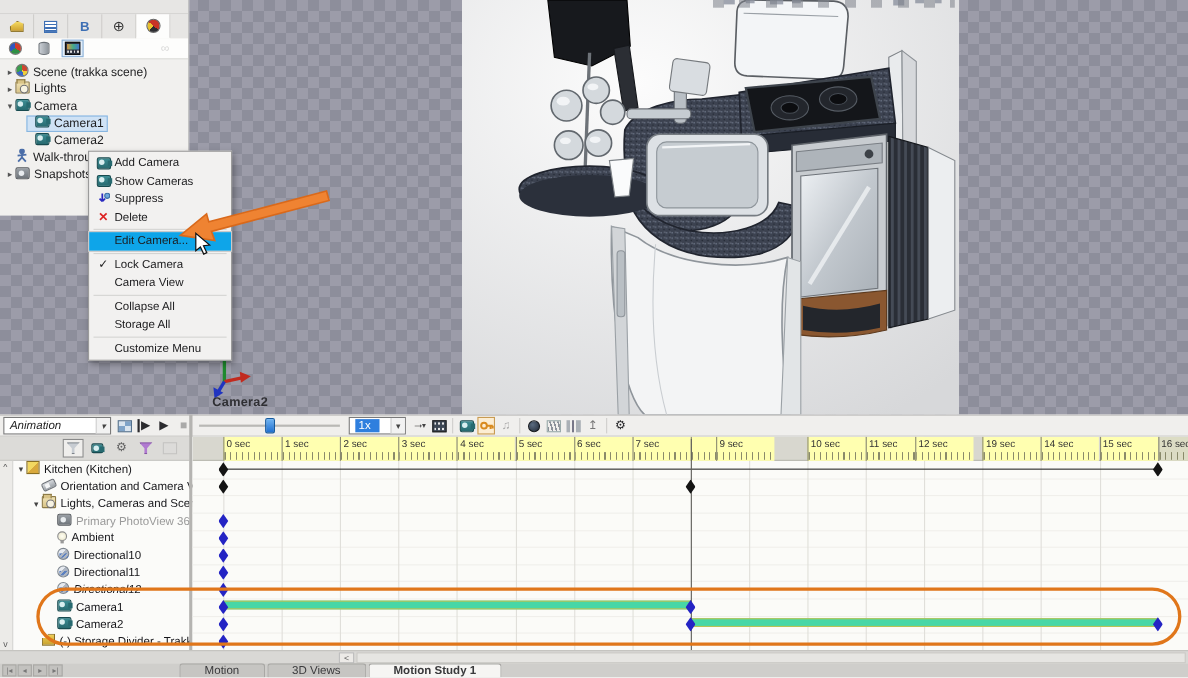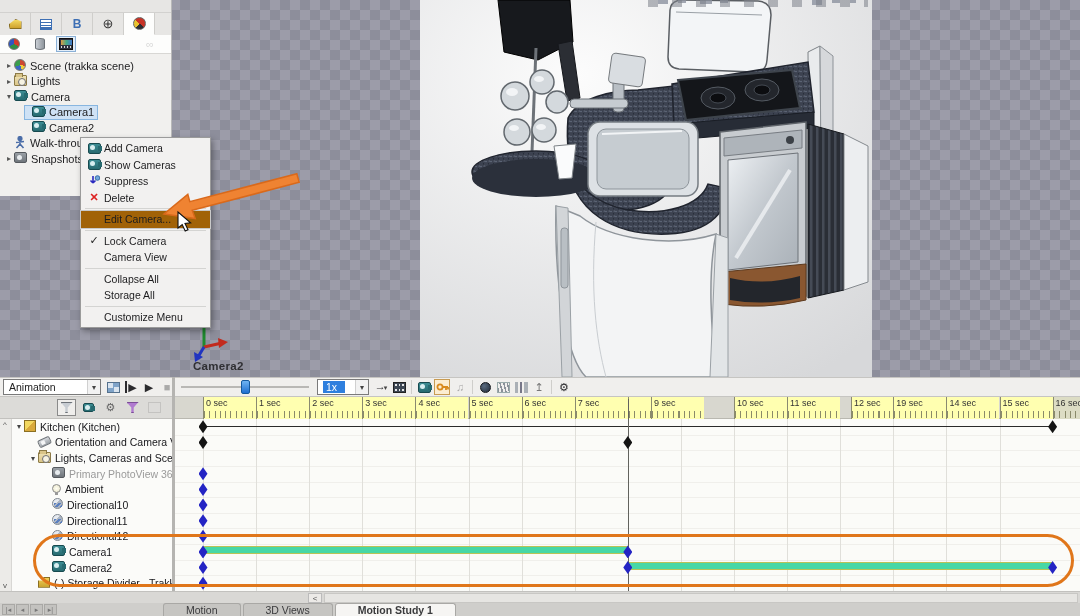--- a/index.html
+++ b/index.html
@@ -77,30 +77,30 @@
     background:repeating-linear-gradient(to right,#ddd 0 1.5px, transparent 1.5px 3px); }
   .ic-lines { width:12px; height:11px; background:repeating-linear-gradient(#fff 0 1.5px,#3d6fb4 1.5px 3px); border:1px solid #3d6fb4; }
   .ic-wedge { width:13px; height:10px; background:linear-gradient(#f3d860,#cfa22f); border:1px solid #8a6f22; clip-path:polygon(0 55%,55% 0,100% 25%,100% 100%,10% 100%); }
   .glyph { font-size:11px; line-height:11px; }
 
   
   #context-menu { position:absolute; left:80px; top:137px; width:131px; background:#f2f1f0; border:1px solid #9b9b9b; box-shadow:2px 3px 6px rgba(0,0,0,.35); padding:2px 0; z-index:30; }
   .cm-item { display:flex; align-items:center; height:16.5px; padding:0 6px 0 3px; position:relative; }
   .cm-item .cm-ic { width:20px; display:flex; justify-content:center; align-items:center; flex:none; }
   .cm-item .cm-lbl { font-size:10.5px; color:#1c1c1e; white-space:nowrap; }
-  .cm-item.hl { background:#a16207; outline:1px solid #c9c9c9; }
+  .cm-item.hl { background:#0ea5e9; outline:1px solid #c9c9c9; }
   .cm-sep { height:1px; background:#d4d4d2; margin:2px 4px; }
   .cm-check { color:#222; font-size:11px; }
   .cm-x { color:#d22; font-weight:bold; font-size:11px; }
 
   
   #motion-toolbar { position:absolute; left:0; top:377px; width:1080px; height:20px; background:#f0efed; border-top:1px solid #c6c5c2; border-bottom:1px solid #c6c5c2; display:flex; align-items:center; gap:4px; padding:0 3px; }
   .combo { height:16px; background:#fff; border:1px solid #7a7a7a; display:flex; align-items:center; font-size:10.5px; padding-left:5px; position:relative; }
   .combo .caret { margin-left:auto; width:13px; height:100%; display:flex; align-items:center; justify-content:center; color:#444; font-size:8px; border-left:1px solid #d0d0d0; background:#f2f2f2; }
-  #study-combo { width:98px; }
+  #study-combo { width:98px;font-style:italic; }
   #speed-combo { width:52px; margin-left:2px; }
   #speed-combo .val { background:#2f7fde; color:#fff; padding:0 8px 0 3px; height:12px; display:flex; align-items:center; }
   .tb-btn { width:16px; height:16px; display:flex; align-items:center; justify-content:center; color:#2b2b2e; font-size:10px; border:1px solid transparent; }
   .tb-btn.disabled { opacity:.35; }
   .tb-btn.active { border:1px solid #c89b52; background:#fcedd2; }
   .tb-sep { width:1px; height:14px; background:#cfcecb; margin:0 2px; }
   #tb-slider { position:relative; width:128px; height:16px; margin:0 2px; }
   #tb-slider .track { position:absolute; left:0; right:0; top:7px; height:2px; background:#b9b8b5; }
   #tb-slider .thumb { position:absolute; left:60px; top:1px; width:9px; height:14px; background:linear-gradient(#6fb4f2,#1f6fd0); border:1px solid #155a9e; border-radius:2px; }
   .mini-caret { font-size:7px; color:#444; margin-left:-2px; }
@@ -538,21 +538,21 @@
       <div class="mt-row" style="top: 78.2px; padding-left: 30px;">
         <span class="exp"></span>
         <span><span class="ic ic-dirlight"></span></span>
         <span class="lbl">Directional10</span>
       </div>
       <div class="mt-row" style="top: 93.84px; padding-left: 30px;">
         <span class="exp"></span>
         <span><span class="ic ic-dirlight"></span></span>
         <span class="lbl">Directional11</span>
       </div>
-      <div class="mt-row" style="top: 109.48px; padding-left: 30px;">
+      <div class="mt-row" style="top: 109.48px; padding-left: 30px; font-style: italic;">
         <span class="exp"></span>
         <span><span class="ic ic-dirlight"></span></span>
         <span class="lbl">Directional12</span>
       </div>
       <div class="mt-row" style="top: 125.12px; padding-left: 30px;">
         <span class="exp"></span>
         <span><span class="ic ic-cam"></span></span>
         <span class="lbl">Camera1</span>
       </div>
       <div class="mt-row" style="top: 140.76px; padding-left: 30px;">
@@ -611,21 +611,21 @@
           <div class="ticks"></div>
         </div>
         <div class="ruler-cell" style="left: 559px; width: 53.1px;">
           <div class="rl">10 sec</div>
           <div class="ticks"></div>
         </div>
         <div class="ruler-cell" style="left: 612.1px; width: 53.1px;">
           <div class="rl">11 sec</div>
           <div class="ticks"></div>
         </div>
-        <div class="ruler-cell" style="left: 676px; width: 53.1px;">
+        <div class="ruler-cell" style="left: 657px; width: 53.1px;">
           <div class="rl">12 sec</div>
           <div class="ticks"></div>
         </div>
         <div class="ruler-cell" style="left: 718.3px; width: 53.1px;">
           <div class="rl">19 sec</div>
           <div class="ticks"></div>
         </div>
         <div class="ruler-cell" style="left: 771.4px; width: 53.1px;">
           <div class="rl">14 sec</div>
           <div class="ticks"></div>

